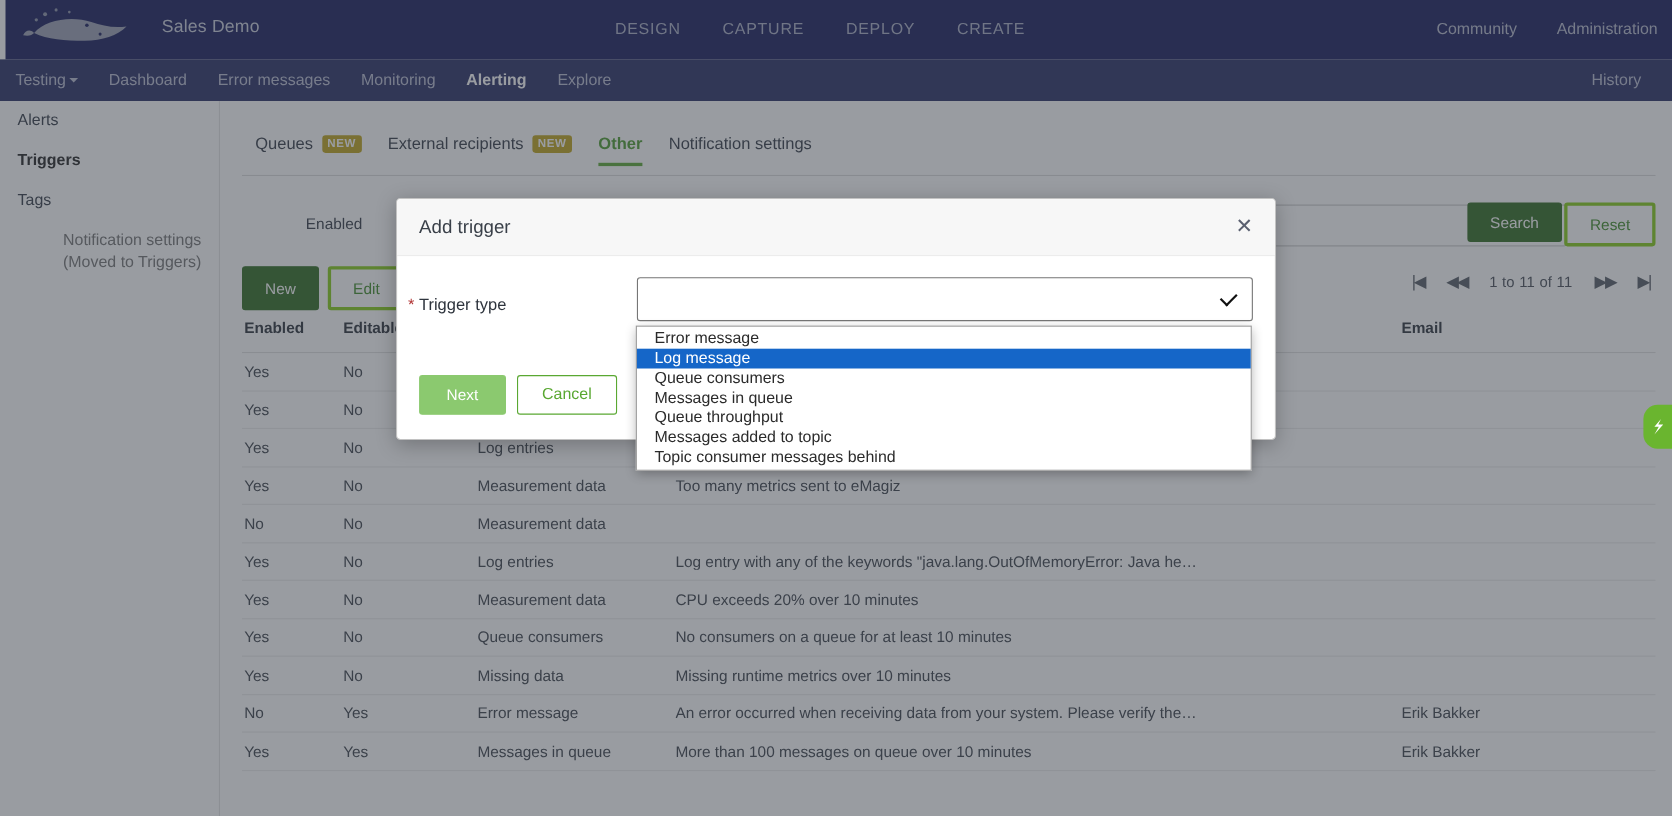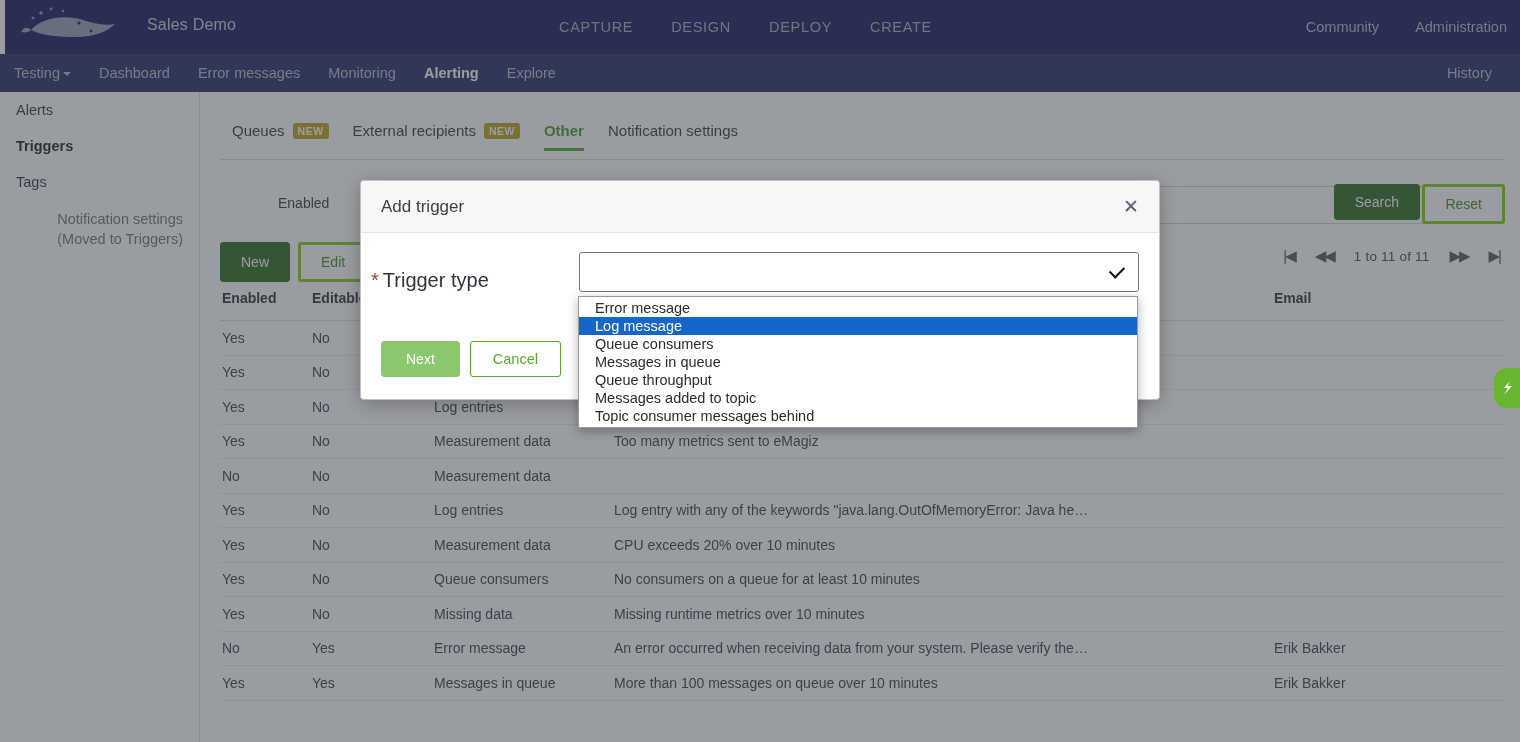--- a/index.html
+++ b/index.html
@@ -144,21 +144,21 @@
   .modal-head {
     height: 52px; background: #f7f7f7; border-bottom: 1px solid #e3e3e3;
     display: flex; align-items: center; padding: 0 20px; border-radius: 4px 4px 0 0;
   }
   .modal-title { font-size: 17px; color: #3a4049; }
   .modal-close {
     margin-left: auto; font-size: 19px; color: #5a6070; cursor: pointer; line-height: 1;
   }
   .modal-body { padding: 24px 20px 10px 20px; height: 108px; position: relative; }
   .req-star { color: #b33a3a; margin-right: 4px; }
-  .field-label { position: absolute; left: 10px; top: 36px; font-size: 20px; color: #2e343d; }
+  .field-label { position: absolute; left: 10px; top: 36px; font-size: 15px; color: #2e343d; }
   .select-box {
     position: absolute; left: 218px; top: 19px; width: 560px; height: 40px;
     border: 1px solid #767676; border-radius: 3px; background: #fff;
     display: flex; align-items: center; cursor: pointer;
   }
   .select-value { flex: 1; padding-left: 10px; font-size: 14.5px; color: #222; }
   .chev {
     width: 14px; height: 9px; margin-right: 14px;
     border-left: 2px solid #111; border-bottom: 2px solid #111;
     transform: rotate(-45deg); transform-origin: center; margin-top: -4px;
@@ -206,22 +206,22 @@
       <circle cx="22" cy="9" r="1.8" fill="#8d93a9"></circle>
       <circle cx="32" cy="5" r="1.4" fill="#8d93a9"></circle>
       <circle cx="44" cy="7" r="1.2" fill="#8d93a9"></circle>
       <circle cx="14" cy="14" r="1.5" fill="#8d93a9"></circle>
       <circle cx="72" cy="27" r="1.4" fill="#161B5B"></circle>
     </svg>
   </span>
   <span class="brand-title">Sales Demo</span>
 
   <nav class="main-nav">
+    <a>DESIGN</a>
     <a>CAPTURE</a>
-    <a>DESIGN</a>
     <a>DEPLOY</a>
     <a>CREATE</a>
   </nav>
 
   <nav class="right-nav">
     <a>Community</a>
     <a>Administration</a>
   </nav>
 </div>
 

